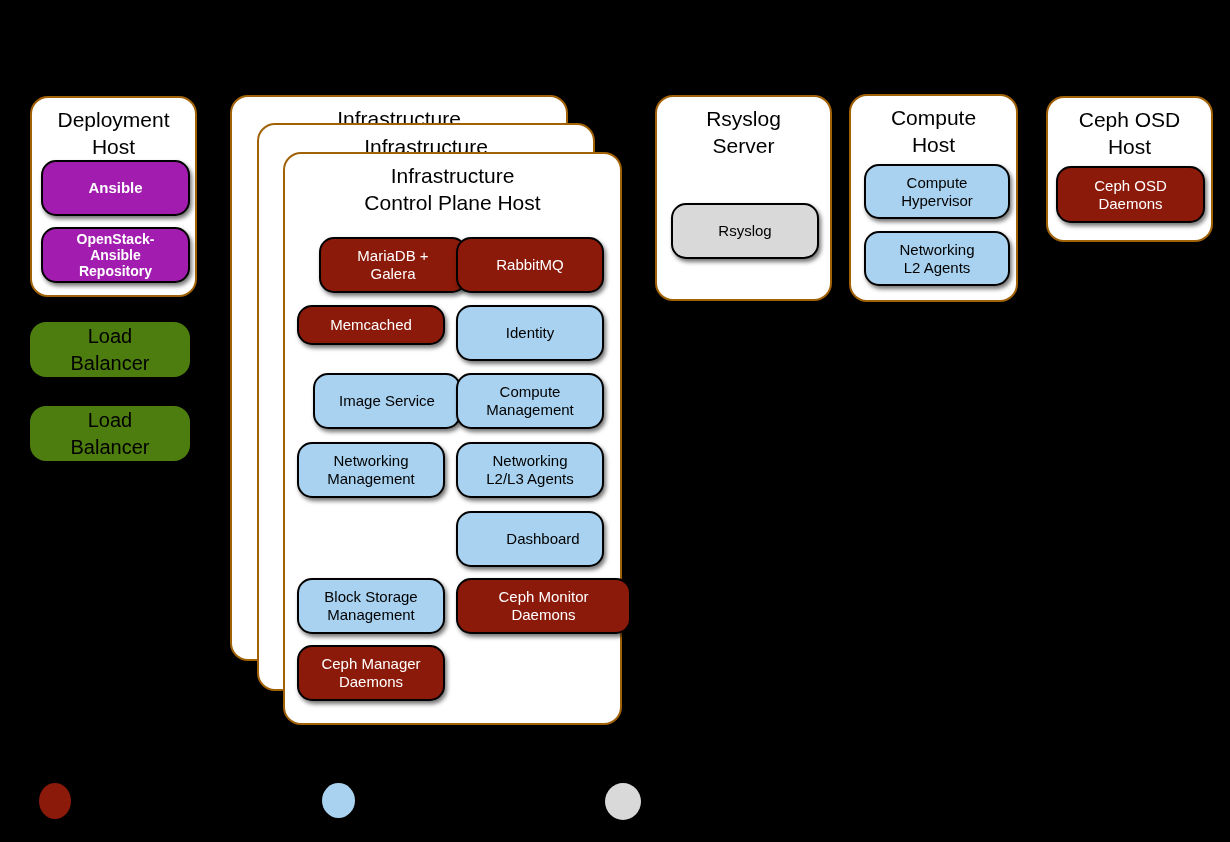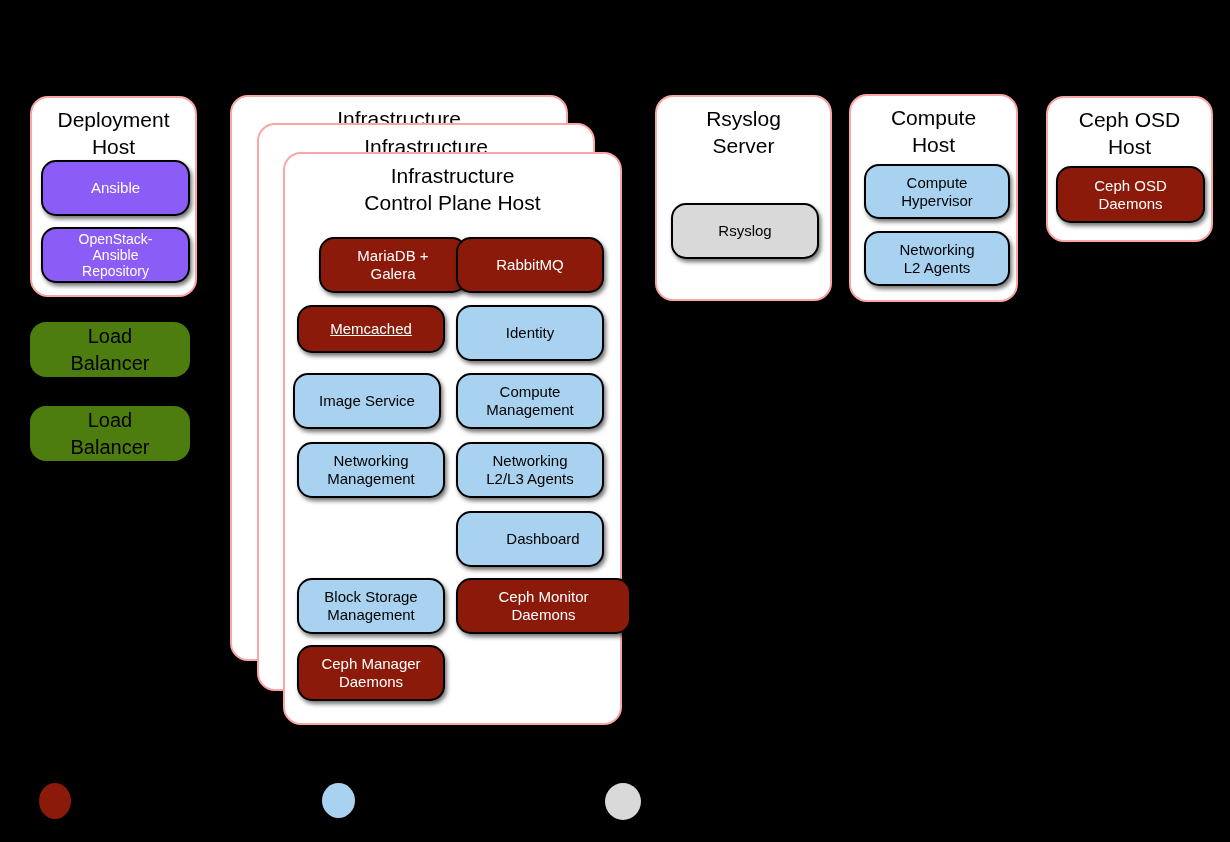--- a/index.html
+++ b/index.html
@@ -1,36 +1,36 @@
 <!DOCTYPE html>
 <html><head>
 <meta charset="utf-8">
 <style>
   html,body{margin:0;padding:0;background:#000;}
   .canvas{
     position:relative;width:1230px;height:842px;background:#000;
     font-family:"Liberation Sans",sans-serif;overflow:hidden;
   }
   .card{
-    position:absolute;background:#fff;border:2px solid #fca5a5;
+    position:absolute;background:#fff;border:2px solid #a16207;
     border-radius:18px;box-sizing:border-box;
   }
   .card-title{
     text-align:center;font-size:21px;line-height:1.3;color:#000;
     white-space:pre-line;padding-top:8px;
   }
   .node{
     position:absolute;display:flex;align-items:center;justify-content:center;
     text-align:center;border:2px solid #000;border-radius:15px;
     font-size:15px;line-height:1.18;white-space:pre-line;box-sizing:border-box;
     box-shadow:2px 3px 4px rgba(0,0,0,0.55);
   }
   .node.red{background:#8B1A0A;color:#fff;}
   .node.blue{background:#A8D2F0;color:#000;}
-  .node.gray{background:#8b5cf6;color:#fff;}
+  .node.gray{background:#a21caf;color:#fff;font-weight:bold;}
   .node.lightgray{background:#D9D9D9;color:#000;}
   .lb{
     position:absolute;background:#4d7c0f;border-radius:16px;
     display:flex;align-items:center;justify-content:center;text-align:center;
     color:#000;font-size:20px;line-height:1.33;white-space:pre-line;box-sizing:border-box;
   }
   .dot{position:absolute;border-radius:50%;}
   .dot.red{background:#8B1A0A;}
   .dot.blue{background:#A8D2F0;}
   .dot.gray{background:#D9D9D9;}
@@ -61,24 +61,24 @@
     <div class="card-title">Infrastructure</div>
   </div>
   <div class="card" style="left:283px;top:152px;width:339px;height:573px;z-index:3;">
     <div class="card-title">Infrastructure
 Control Plane Host</div>
 
     <div class="node red" style="left:12px;top:83px;width:148px;height:56px;margin-left:22px;">MariaDB +
 Galera</div>
     <div class="node red" style="left:171px;top:83px;width:148px;height:56px;">RabbitMQ</div>
 
-    <div class="node red" style="left:12px;top:151px;width:148px;height:48px;text-decoration:underline;">Memcached</div>
+    <div class="node red" style="left:12px;top:151px;width:148px;height:40px;">Memcached</div>
     <div class="node blue" style="left:171px;top:151px;width:148px;height:56px;">Identity</div>
 
-    <div class="node blue" style="left:8px;top:219px;width:148px;height:56px;">Image Service</div>
+    <div class="node blue" style="left:28px;top:219px;width:148px;height:56px;">Image Service</div>
     <div class="node blue" style="left:171px;top:219px;width:148px;height:56px;">Compute
 Management</div>
 
     <div class="node blue" style="left:12px;top:288px;width:148px;height:56px;">Networking
 Management</div>
     <div class="node blue" style="left:171px;top:288px;width:148px;height:56px;">Networking
 L2/L3 Agents</div>
 
     <div class="node blue" style="left:171px;top:357px;width:148px;height:56px;padding-left:26px;">Dashboard</div>
 

